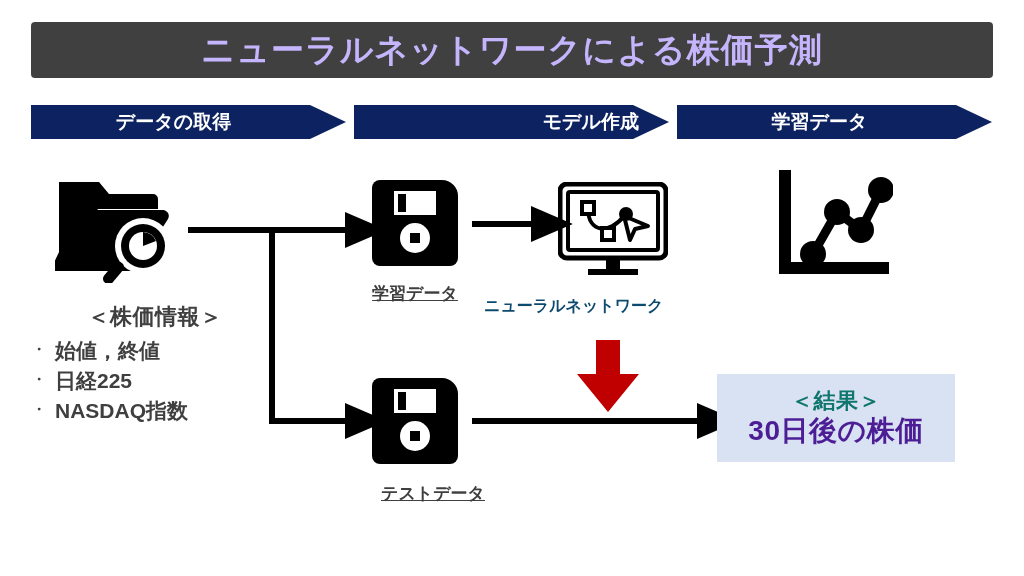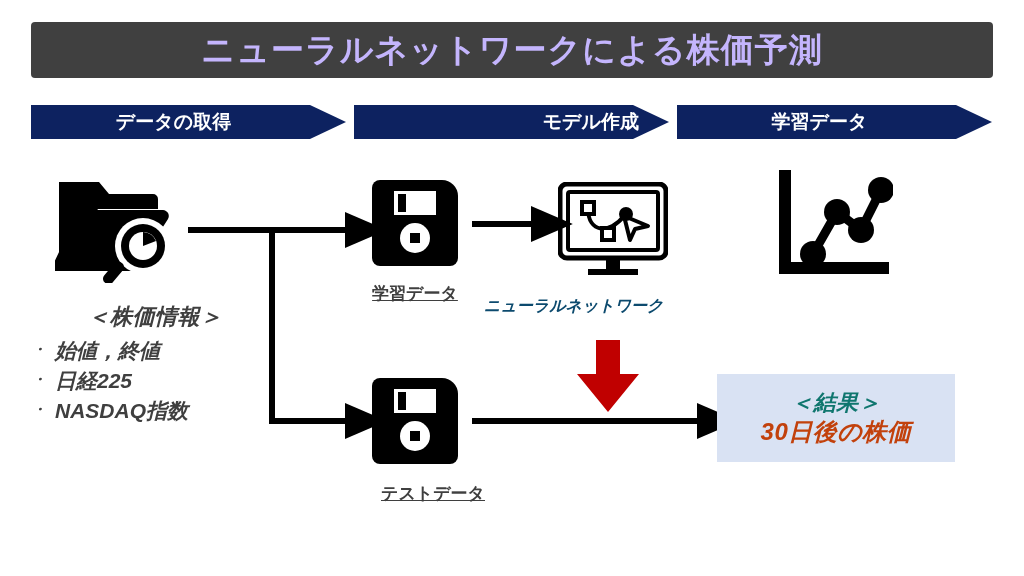--- a/index.html
+++ b/index.html
@@ -54,21 +54,21 @@
     font-size: 19px;
     font-weight: bold;
     margin-right: 30px;
     white-space: nowrap;
   }
   #chevron-0 { left: 31px;  width: 315px; }
   #chevron-1 { left: 354px; width: 315px; justify-content: flex-end; }
   #chevron-2 { left: 677px; width: 315px; }
 
   
-  .abs { position: absolute; font-style: italic; }
+  .abs { position: absolute; }
 
   
   #folder-search-icon { left: 55px; top: 168px; width: 130px; height: 115px; }
 
   
   #stock-info-block {
     left: 30px;
     top: 302px;
     width: 250px;
   }
@@ -146,23 +146,23 @@
     justify-content: center;
   }
   #result-heading {
     font-size: 22px;
     font-weight: bold;
     color: #0f766e;
     line-height: 1.22;
     letter-spacing: 0.5px;
   }
   #result-value {
-    font-size: 24px;
-    font-weight: bold;
-    color: #c2410c;
+    font-size: 28px;
+    font-weight: bold;
+    color: #4c1d95;
     line-height: 1.22;
     letter-spacing: 0.5px;
   }
 
   
   #connectors {
     position: absolute;
     left: 0; top: 0;
     width: 1024px; height: 576px;
     pointer-events: none;

